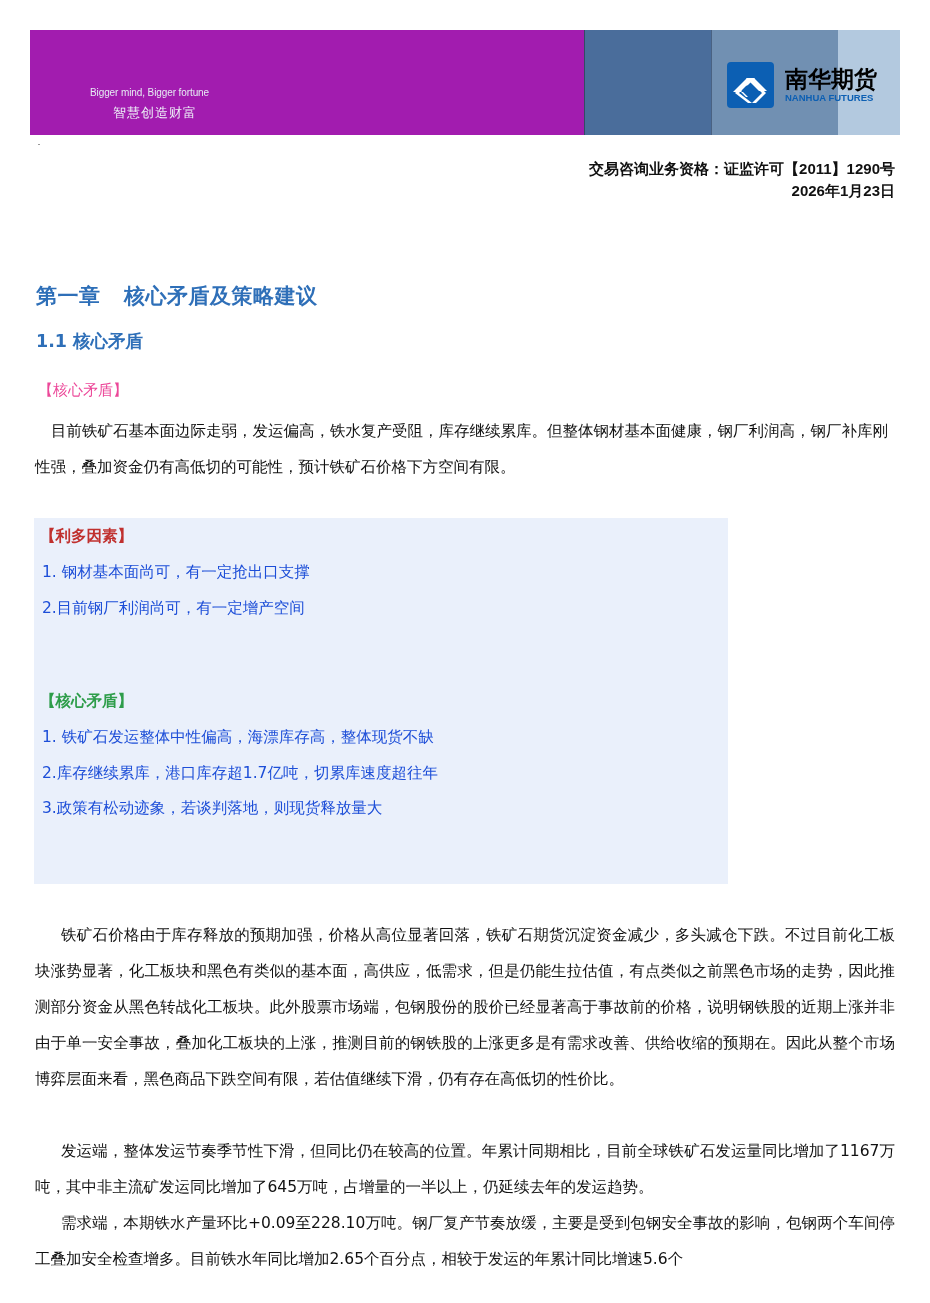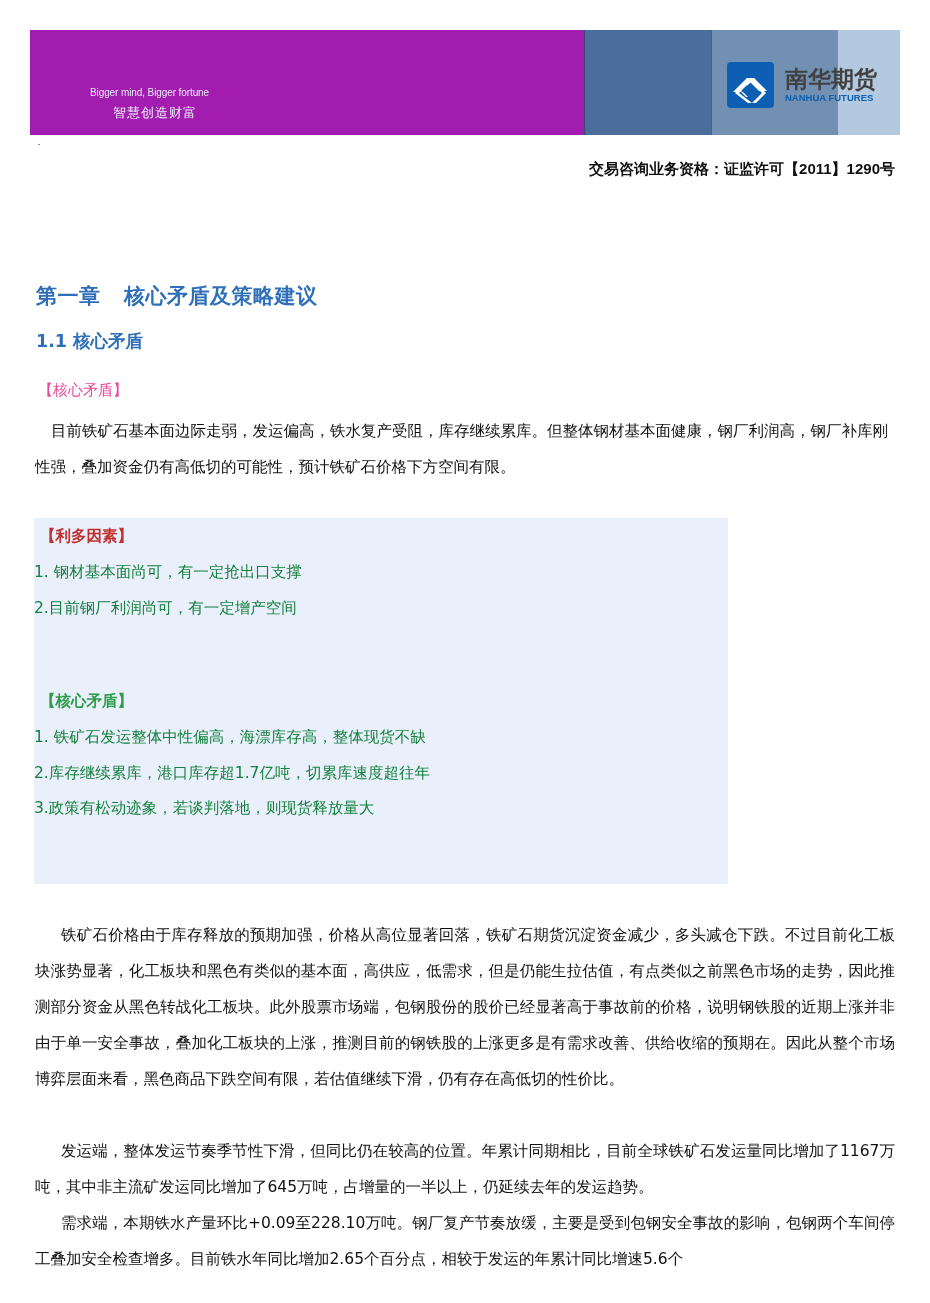--- a/index.html
+++ b/index.html
@@ -10,36 +10,36 @@
   .band-1 { width: 545px; background: #a21caf; position: relative; padding-left: 24px; }
   .band-2 { width: 131px; background: #4a6d9b; box-shadow: inset 1px 0 0 #334a66; }
   .band-3 { width: 130px; background: #7190b2; box-shadow: inset 1px 0 0 #4a6282; position: relative; }
   .band-4 { width: 64px; background: #b3c9df; position: relative; }
   .slogan-en { position: absolute; left: 60px; top: 57px; font-size: 10px; color: #e6ecf4; font-family: "Liberation Sans", sans-serif; letter-spacing: -0.1px; }
   .slogan-cn { position: absolute; left: 83px; top: 74px; font-size: 13px; color: #eef2f8; letter-spacing: 1px; }
   .logo { position: absolute; left: 727px; top: 62px; display: flex; align-items: center; }
   .logo-icon { width: 47px; height: 46px; background: #0c5fb3; border-radius: 4px; position: relative; overflow: hidden; }
   .logo-icon svg { position: absolute; left: 0; top: 0; }
   .logo-text { margin-left: 11px; display: flex; flex-direction: column; }
-  .logo-cn { font-size: 23px; font-weight: bold; color: #404040; letter-spacing: 0px; line-height: 26px; }
+  .logo-cn { font-size: 23px; font-weight: bold; color: #000000; letter-spacing: 0px; line-height: 26px; }
   .logo-en { font-size: 9.5px; font-weight: bold; color: #0c5fb3; font-family: "Liberation Sans", sans-serif; letter-spacing: 0px; line-height: 12px; }
   .dot { position: absolute; left: 38px; top: 144px; width: 2px; height: 1px; background: #999; }
 
   .author-block { position: absolute; right: 35px; top: 158px; text-align: right; font-weight: bold; font-size: 15px; line-height: 22px; color: #111; font-family: "Liberation Sans", sans-serif; }
 
   .chapter-title { position: absolute; left: 36px; top: 282px; font-size: 21px; font-weight: bold; color: #2e6fb8; letter-spacing: 0.5px; }
   .section-title { position: absolute; left: 36px; top: 329px; font-size: 17.5px; font-weight: bold; color: #2e6fb8; }
   .core-label { position: absolute; left: 38px; top: 381px; font-size: 15px; color: #ec4899; }
   .core-para { position: absolute; left: 35px; top: 413px; width: 865px; font-size: 15.5px; line-height: 36px; color: #111; text-indent: 16px; }
 
   .factors-box { position: absolute; left: 34px; top: 518px; width: 694px; height: 366px; background: #eaf0fb; }
   .factor-head { position: absolute; left: 6px; font-size: 15.5px; font-weight: bold; }
   .bull-head { top: 8px; color: #c0302e; }
   .bear-head { top: 173px; color: #2e9d4a; }
-  .factor-item { position: absolute; left: 0; font-size: 15.5px; color: #15803d; }
+  .factor-item { position: absolute; left: 8px; font-size: 15.5px; color: #1d4ed8; }
 
   .body-para { position: absolute; left: 35px; width: 860px; font-size: 15.5px; line-height: 36px; color: #111; text-indent: 26px; text-align: justify; }
 </style>
 </head>
 <body>
 
 <div class="banner">
   <div class="band band-1">
     <div class="slogan-en">Bigger mind, Bigger fortune</div>
     <div class="slogan-cn">智慧创造财富</div>
@@ -68,20 +68,21 @@
   <div class="logo-text">
     <span class="logo-cn">南华期货</span>
     <span class="logo-en">NANHUA FUTURES</span>
   </div>
 </div>
 
 <div class="dot"></div>
 
 <div class="author-block">
   <div>交易咨询业务资格：证监许可【2011】1290号</div>
+  <div>2026年1月23日</div>
 </div>
 
 <div class="chapter-title" style="white-space: pre;">第一章   核心矛盾及策略建议</div>
 <div class="section-title">1.1 核心矛盾</div>
 <div class="core-label">【核心矛盾】</div>
 <div class="core-para">目前铁矿石基本面边际走弱，发运偏高，铁水复产受阻，库存继续累库。但整体钢材基本面健康，钢厂利润高，钢厂补库刚性强，叠加资金仍有高低切的可能性，预计铁矿石价格下方空间有限。</div>
 
 <div class="factors-box">
   <div class="factor-head bull-head">【利多因素】</div>
   <div class="factor-item" style="top:44px">1. 钢材基本面尚可，有一定抢出口支撑</div>

